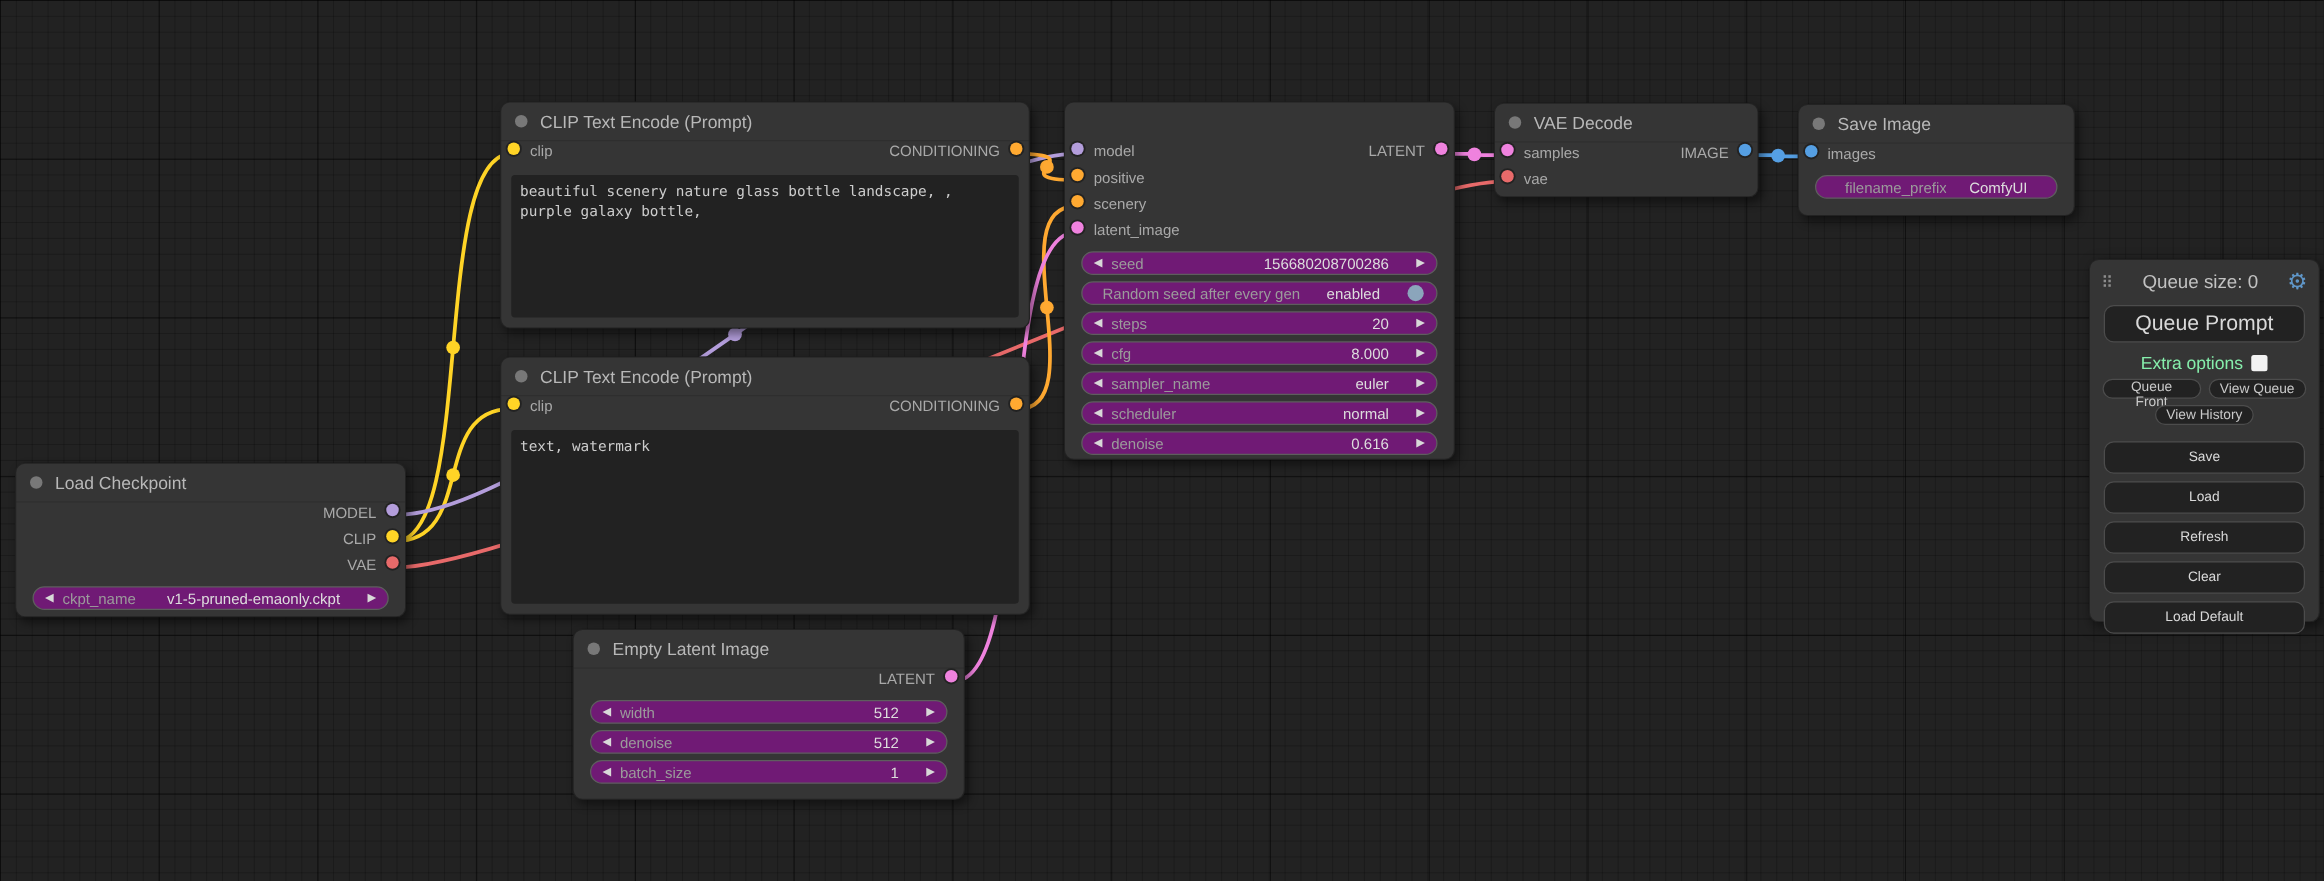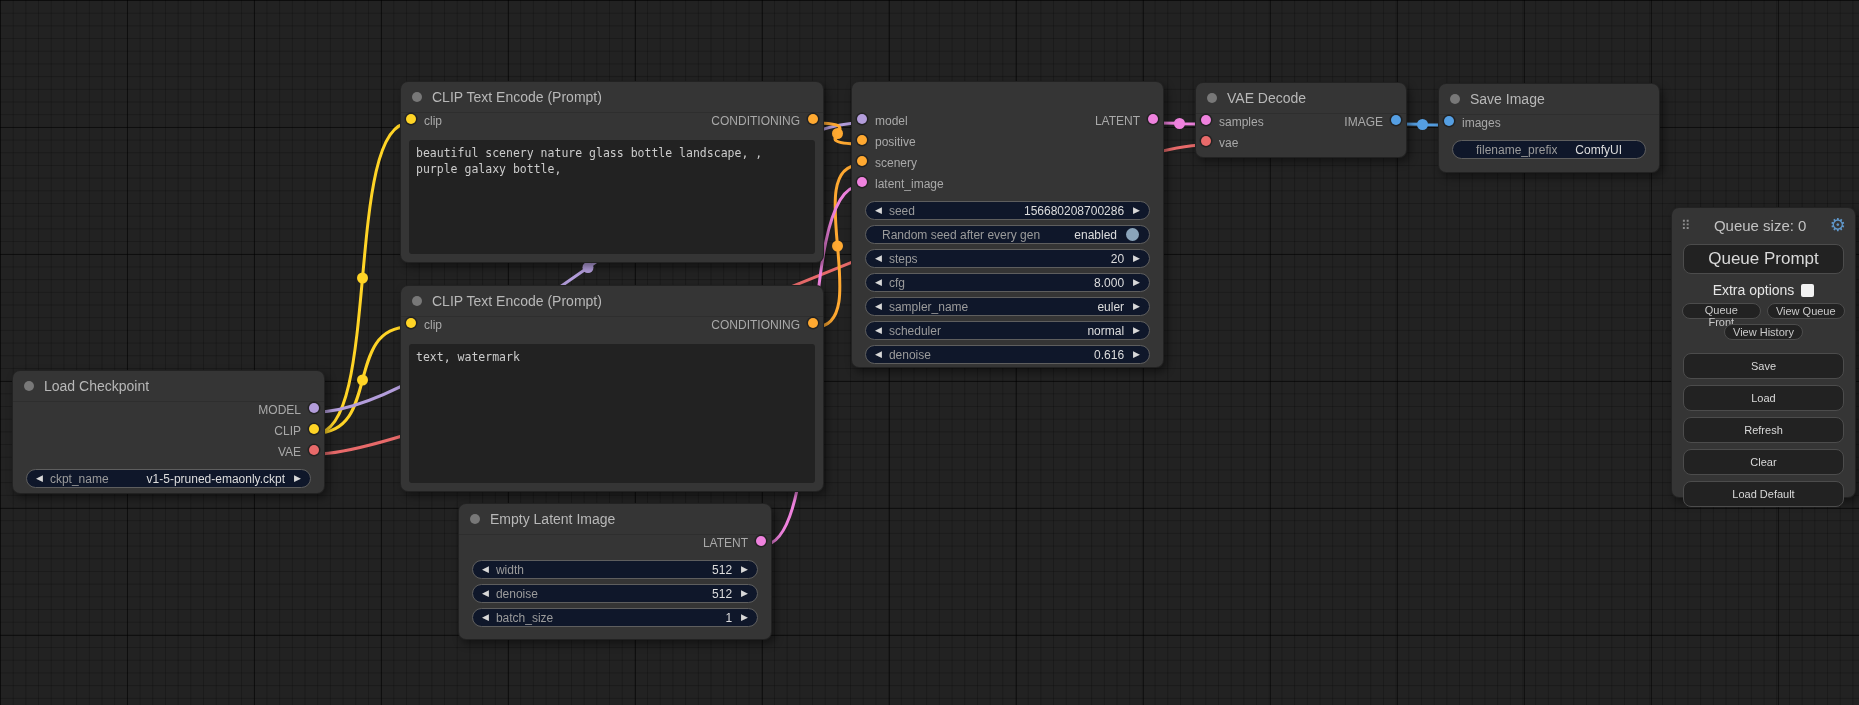--- a/index.html
+++ b/index.html
@@ -23,27 +23,27 @@
     border-bottom:1px solid rgba(0,0,0,0.12);}
   .collapse-dot{width:10px;height:10px;border-radius:50%;background:#787878;margin-right:10px;flex:0 0 auto;}
   .node-title{color:#b8b8b8;font-size:14px;white-space:nowrap;}
   .slot{position:absolute;height:21px;display:flex;align-items:flex-start;}
   .slot.in{left:5px;}
   .slot.out{right:5px;flex-direction:row-reverse;}
   .port{width:10px;height:10px;border-radius:50%;flex:0 0 auto;
     box-shadow:0 0 0 1.5px rgba(0,0,0,0.35);}
   .slot-label{font-size:12px;color:#a9a9a9;margin:0 8px;white-space:nowrap;}
   .widget{
-    position:absolute;left:13px;right:13px;height:19px;background:#0f172a;
+    position:absolute;left:13px;right:13px;height:19px;background:#701a75;
     border:1px solid #5e5e5e;border-radius:10px;display:flex;align-items:center;
     padding:0 9px;box-sizing:border-box;font-size:12px;white-space:nowrap;
   }
   .w-arrow{color:#d8d8d8;font-size:9px;line-height:1;flex:0 0 auto;}
   .w-label{color:#9b9b9b;margin:0 7px;overflow:hidden;}
-  .w-value{color:#dddddd;margin-left:auto;margin-right:9px;}
+  .w-value{color:#dddddd;margin-left:auto;margin-right:22px;}
   .w-toggle{width:13px;height:13px;border-radius:50%;flex:0 0 auto;margin-right:1px;}
   .textbox{
     position:absolute;left:8px;right:8px;background:#222222;border-radius:3px;
     color:#cccccc;font-family:"DejaVu Sans Mono", monospace;font-size:11.5px;
     line-height:1.4;padding:5px 7px;box-sizing:border-box;white-space:pre-wrap;
     overflow:hidden;
   }
   
   #queue-panel{
     position:absolute;z-index:3;background:#353535;border:1px solid rgba(0,0,0,0.35);
@@ -51,21 +51,21 @@
   }
   .qp-header{height:26px;display:flex;align-items:center;padding:4px 9px 0 9px;}
   .drag-dots{color:#8d8d8d;font-size:13px;cursor:move;}
   .q-size{flex:1;text-align:center;color:#c2c2c2;font-size:15px;}
   .gear{font-size:18px;line-height:1;cursor:pointer;}
   .qp-btn{
     display:block;background:#222222;border:1px solid #4c4c4c;border-radius:8px;
     color:#d9d9d9;text-align:center;cursor:pointer;font-family:"Liberation Sans",sans-serif;
   }
   #queue-prompt-btn{margin:6px 11px 0 11px;width:calc(100% - 22px);height:30px;font-size:17px;}
-  .extra-row{display:flex;align-items:center;justify-content:center;margin-top:8px;color:#e5e5e5;font-size:14px;}
+  .extra-row{display:flex;align-items:center;justify-content:center;margin-top:8px;color:#86efac;font-size:14px;}
   .checkbox{width:13px;height:13px;background:#f2f2f2;border-radius:2px;margin-left:7px;cursor:pointer;}
   .small-row{display:flex;gap:6px;margin:5px 10px 0 10px;}
   .small-row.center{justify-content:center;align-items:center;}
   .qp-small{flex:1;height:16px;font-size:11px;border-radius:8px;padding:0 8px;color:#c9c9c9;}
   .qp-small.solo{flex:0 0 auto;}
   .qp-big{margin:0 11px 6px 11px;width:calc(100% - 22px);height:26px;font-size:11px;}
   #big-buttons{margin-top:13px;}
 </style>
 </head>
 <body>

